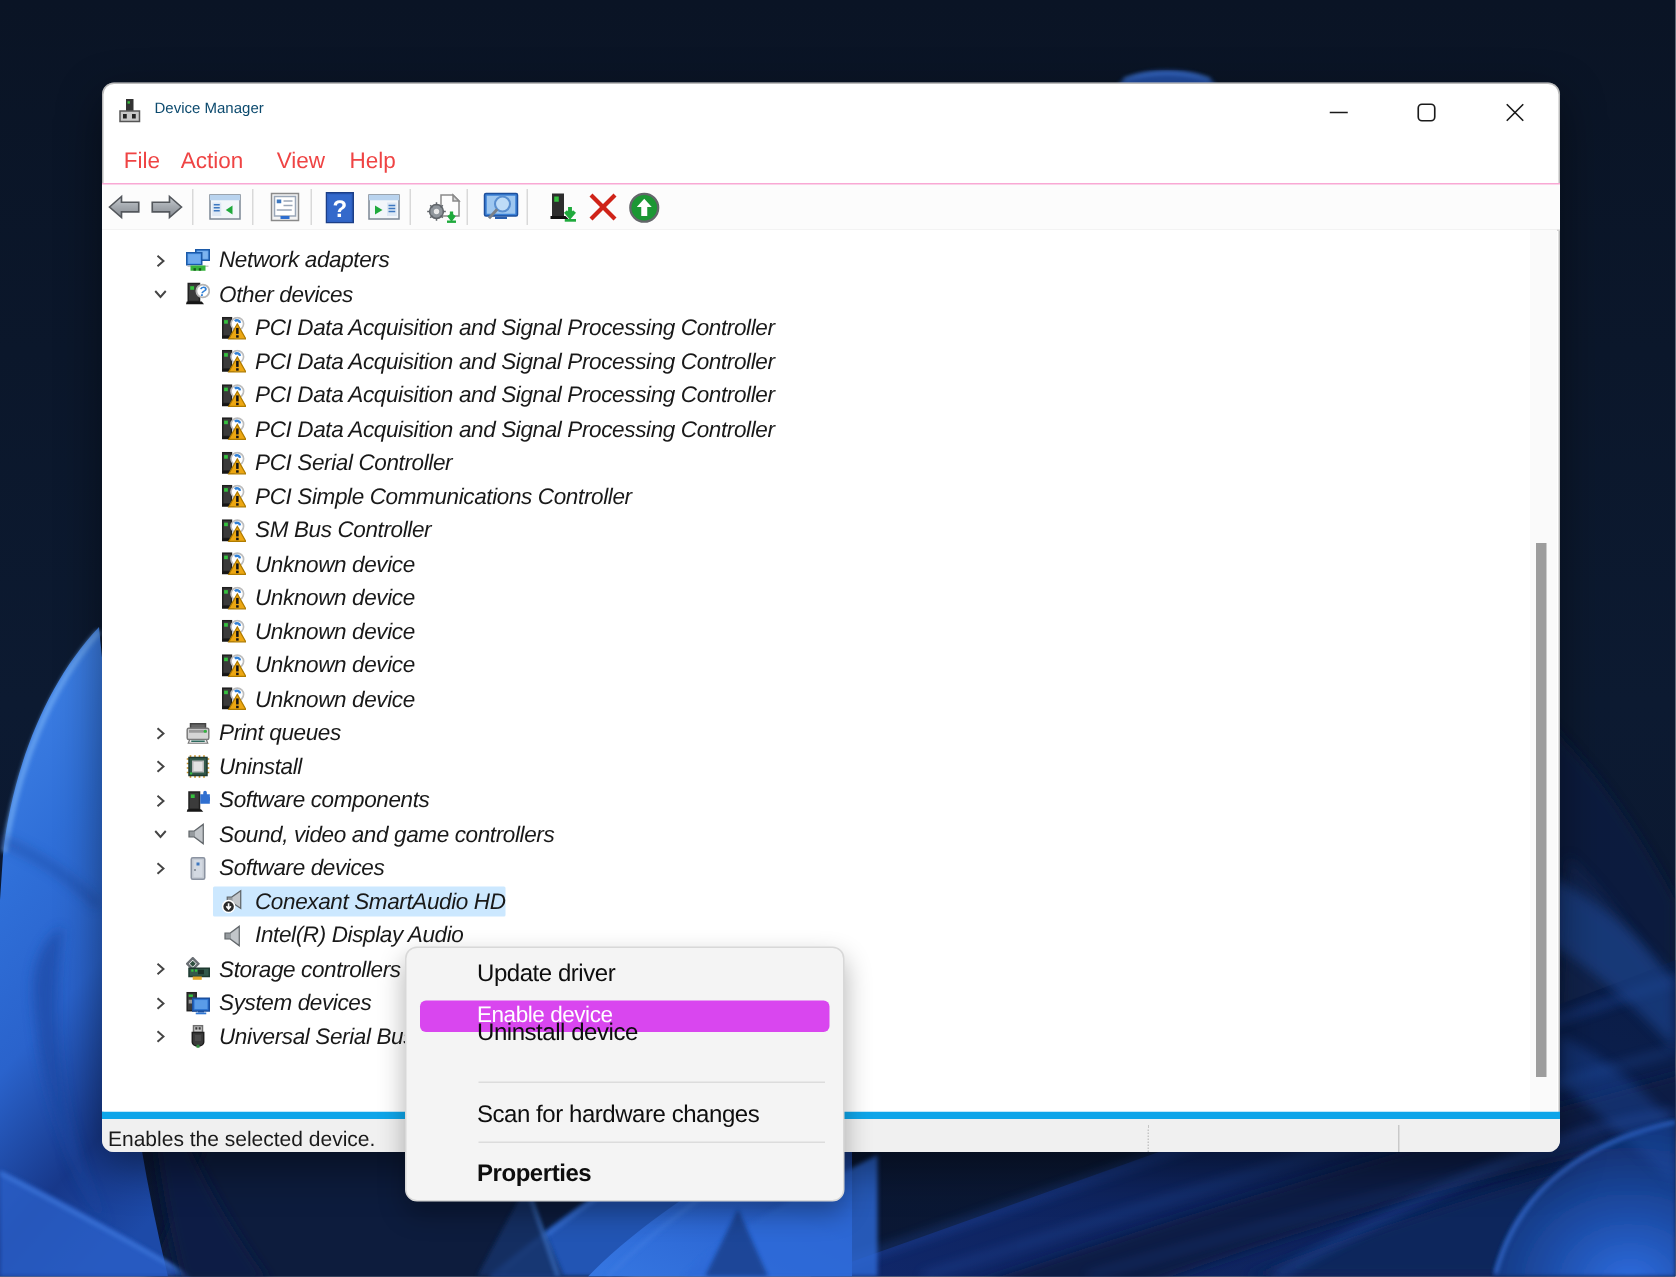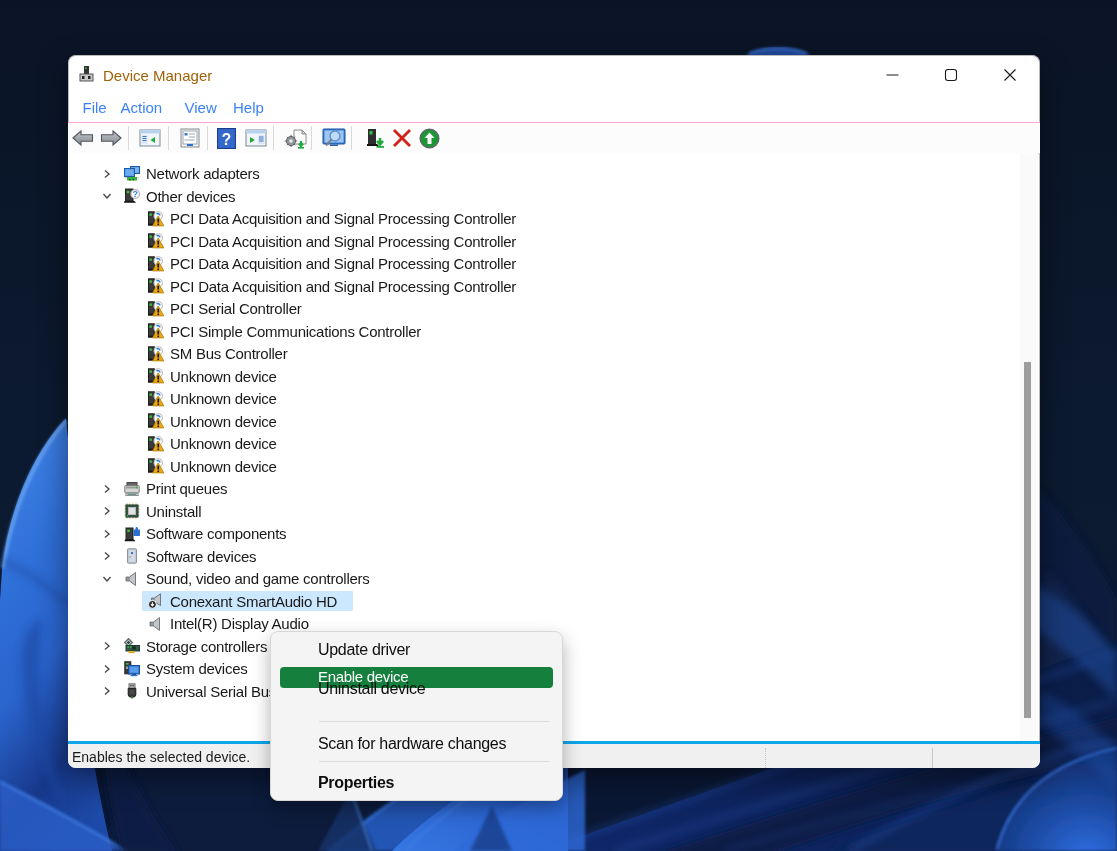--- a/index.html
+++ b/index.html
@@ -1,46 +1,46 @@
 <!DOCTYPE html>
 <html><head>
 <meta charset="utf-8">
 <style>
 html,body{margin:0;padding:0;}
 body{width:1117px;height:851px;position:relative;overflow:hidden;background:#0a1527;font-family:"Liberation Sans",sans-serif;}
 #wall{position:absolute;left:0;top:0;width:1117px;height:851px;}
 #win{position:absolute;left:68px;top:55px;width:972px;height:713px;background:#fff;border-radius:8px;box-shadow:0 10px 30px rgba(0,0,0,.45);outline:1px solid rgba(60,60,60,.35);outline-offset:-1px;}
 #winclip{position:absolute;inset:0;border-radius:8px;overflow:hidden;}
 #title{position:absolute;left:0;top:0;width:100%;height:40px;}
-#title .txt{position:absolute;left:35px;top:12px;font-size:15px;color:#a16207;}
+#title .txt{position:absolute;left:35px;top:12px;font-size:10px;color:#0c4a6e;}
 #title svg.appico{position:absolute;left:10px;top:11px;}
 .capbtn{position:absolute;top:0;width:46px;height:40px;}
-#menubar{position:absolute;left:0;top:40px;width:100%;height:27px;font-size:15px;color:#3b82f6;border-bottom:6px solid #f9a8d4;}
+#menubar{position:absolute;left:0;top:40px;width:100%;height:27px;font-size:15px;color:#ef4444;border-bottom:6px solid #f9a8d4;}
 #menubar span{position:absolute;top:4px;}
 #toolbar{position:absolute;left:0;top:68px;width:100%;height:30px;background:#fcfcfc;border-bottom:1px solid #d0d0d0;}
 .tb{position:absolute;top:5px;}
 .tsep{position:absolute;top:3px;width:1px;height:24px;background:#d9d9d9;}
 #tree{position:absolute;left:0;top:98px;width:952px;height:588px;background:#fff;overflow:hidden;}
 #rows{position:absolute;left:0;top:9.25px;width:100%;}
-.row{height:22.5px;display:flex;align-items:center;white-space:nowrap;font-size:15px;color:#191919;letter-spacing:-0.25px;}
+.row{height:22.5px;display:flex;align-items:center;white-space:nowrap;font-size:15px;color:#191919;letter-spacing:-0.25px;font-style:italic;}
 .row .chev{margin-left:33px;width:12px;height:12px;flex:0 0 12px;}
 .row svg.i{width:16px;height:16px;flex:0 0 16px;}
 .l0 svg.i{margin-left:11px;}
 .l1 svg.i{margin-left:80px;}
 .row .t{margin-left:6px;}
-.selwrap{display:flex;align-items:center;background:#cce8ff;height:20px;border-radius:1px;margin-left:74px;padding:0 16px 0 2px;}
+.selwrap{display:flex;align-items:center;background:#cce8ff;height:20px;border-radius:1px;margin-left:74px;padding:0 0 0 2px;}
 .selwrap svg.i{margin-left:4px;flex:0 0 16px;width:16px;height:16px;}
 #sbar{position:absolute;right:2px;top:98px;width:18px;height:588px;background:#fafafa;}
 #sthumb{position:absolute;left:4px;width:7px;background:#9d9d9d;border-radius:0px;}
-#status{position:absolute;left:0;top:686px;width:100%;height:27px;background:#f0f0f0;border-top:3px solid #0ea5e9;border-radius:0 0 8px 8px;}
+#status{position:absolute;left:0;top:686px;width:100%;height:27px;background:#f0f0f0;border-top:5px solid #0ea5e9;border-radius:0 0 8px 8px;}
 #status .st{position:absolute;left:4px;top:5px;font-size:14px;color:#1a1a1a;}
 .ssep{position:absolute;top:4px;bottom:3px;width:1px;}
 #cmenu{position:absolute;left:270px;top:631px;width:291px;height:168px;background:#f4f4f4;border:1px solid #d8d8d8;border-radius:8px;box-shadow:0 8px 18px rgba(0,0,0,.3);z-index:20;}
 .mi{position:absolute;left:47px;font-size:16px;color:#0e0e0e;letter-spacing:-0.3px;}
-#hl{position:absolute;left:9px;top:34.5px;width:273px;height:21px;background:#15803d;border-radius:4px;}
+#hl{position:absolute;left:9px;top:34.5px;width:273px;height:21px;background:#d946ef;border-radius:4px;}
 #hl span{position:absolute;left:38px;top:1.5px;font-size:15px;color:#fff;letter-spacing:-0.3px;}
 .msep{position:absolute;left:48px;right:12px;height:1px;background:#dcdcdc;}
 </style>
 </head>
 <body>
 <svg id="wall" viewBox="0 0 1117 851" preserveAspectRatio="none">
   <defs>
     <linearGradient id="sky" x1="0" y1="0" x2="0" y2="1">
       <stop offset="0" stop-color="#0a1425"></stop>
       <stop offset="0.55" stop-color="#0c1a31"></stop>
@@ -346,35 +346,35 @@
             <svg class="chev" viewBox="0 0 12 12">
               <path d="M4 2.5 L8 6 L4 9.5" fill="none" stroke="#454545" stroke-width="1.3"></path>
             </svg>
             <svg class="i">
               <use href="#i-scm"></use>
             </svg>
             <span class="t">Software components</span>
           </div>
       <div class="row l0">
             <svg class="chev" viewBox="0 0 12 12">
+              <path d="M2.5 4 L6 8 L9.5 4" fill="none" stroke="#454545" stroke-width="1.3"></path>
+            </svg>
+            <svg class="i">
+              <use href="#i-spk"></use>
+            </svg>
+            <span class="t">Sound, video and game controllers</span>
+          </div>
+      <div class="row l0">
+            <svg class="chev" viewBox="0 0 12 12">
               <path d="M4 2.5 L8 6 L4 9.5" fill="none" stroke="#454545" stroke-width="1.3"></path>
             </svg>
             <svg class="i">
               <use href="#i-sdv"></use>
             </svg>
             <span class="t">Software devices</span>
-          </div>
-      <div class="row l0">
-            <svg class="chev" viewBox="0 0 12 12">
-              <path d="M2.5 4 L6 8 L9.5 4" fill="none" stroke="#454545" stroke-width="1.3"></path>
-            </svg>
-            <svg class="i">
-              <use href="#i-spk"></use>
-            </svg>
-            <span class="t">Sound, video and game controllers</span>
           </div>
       <div class="row l1sel">
             <span class="selwrap">
               <svg class="i">
                 <use href="#i-spd"></use>
               </svg>
               <span class="t">Conexant SmartAudio HD</span>
             </span>
           </div>
       <div class="row l1">

